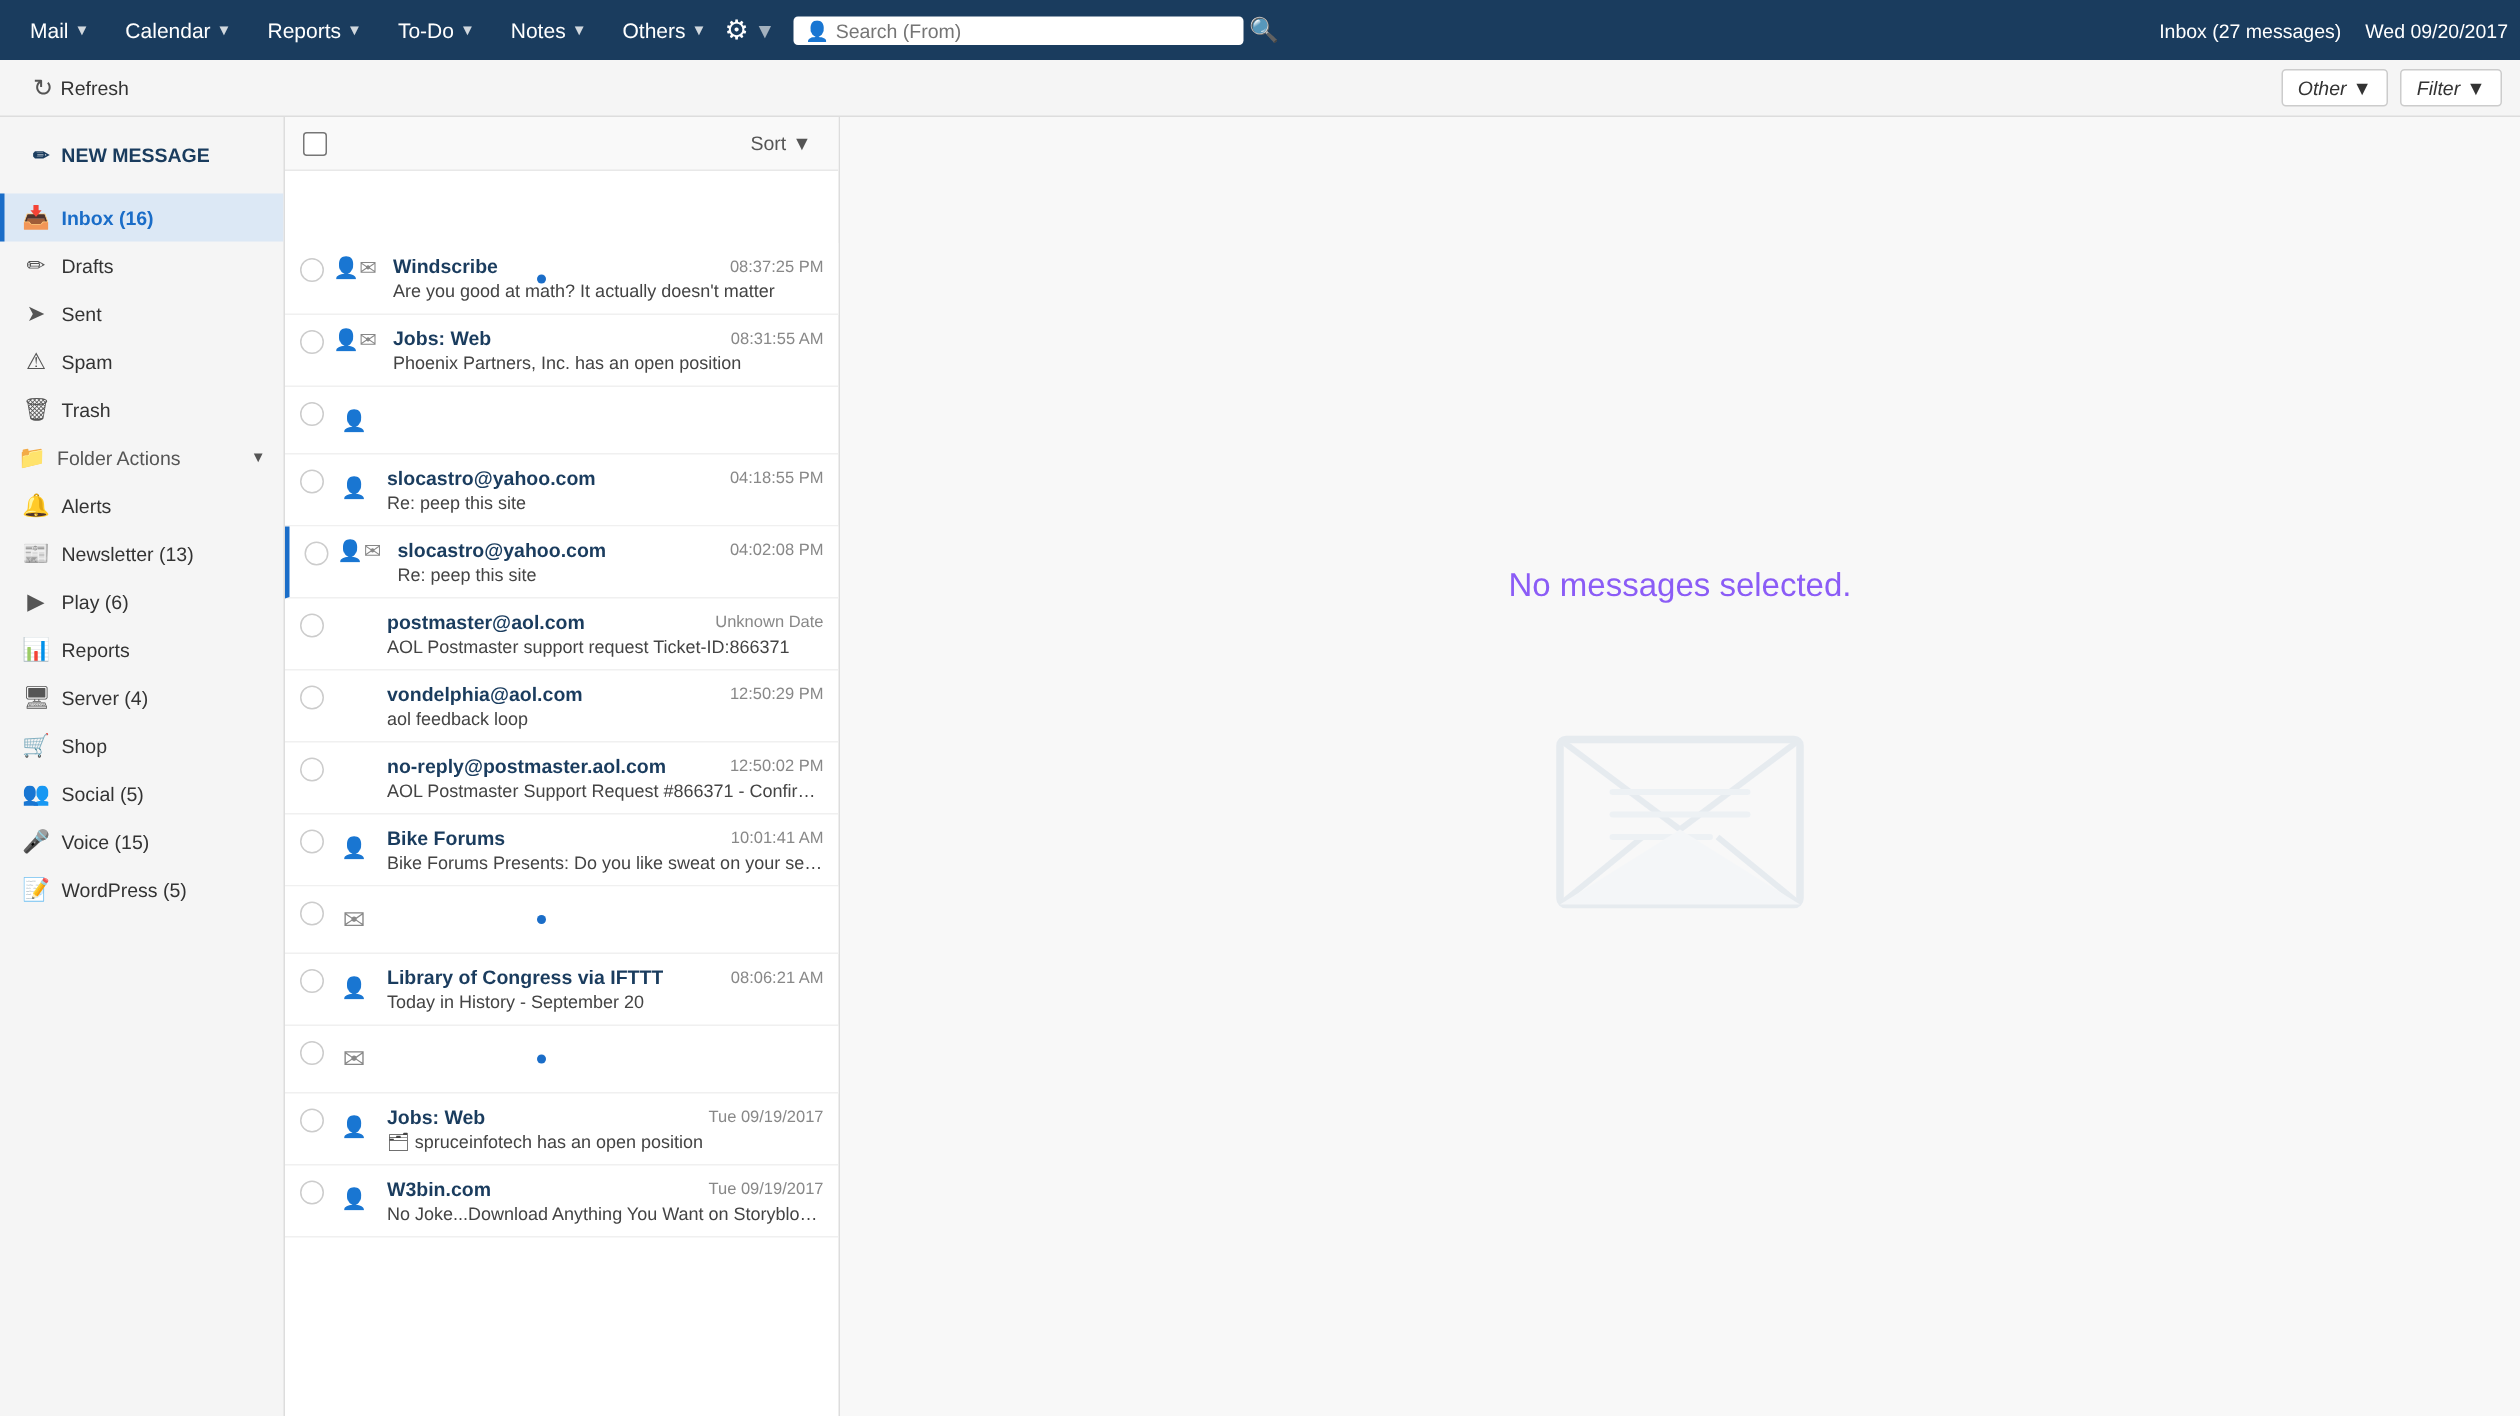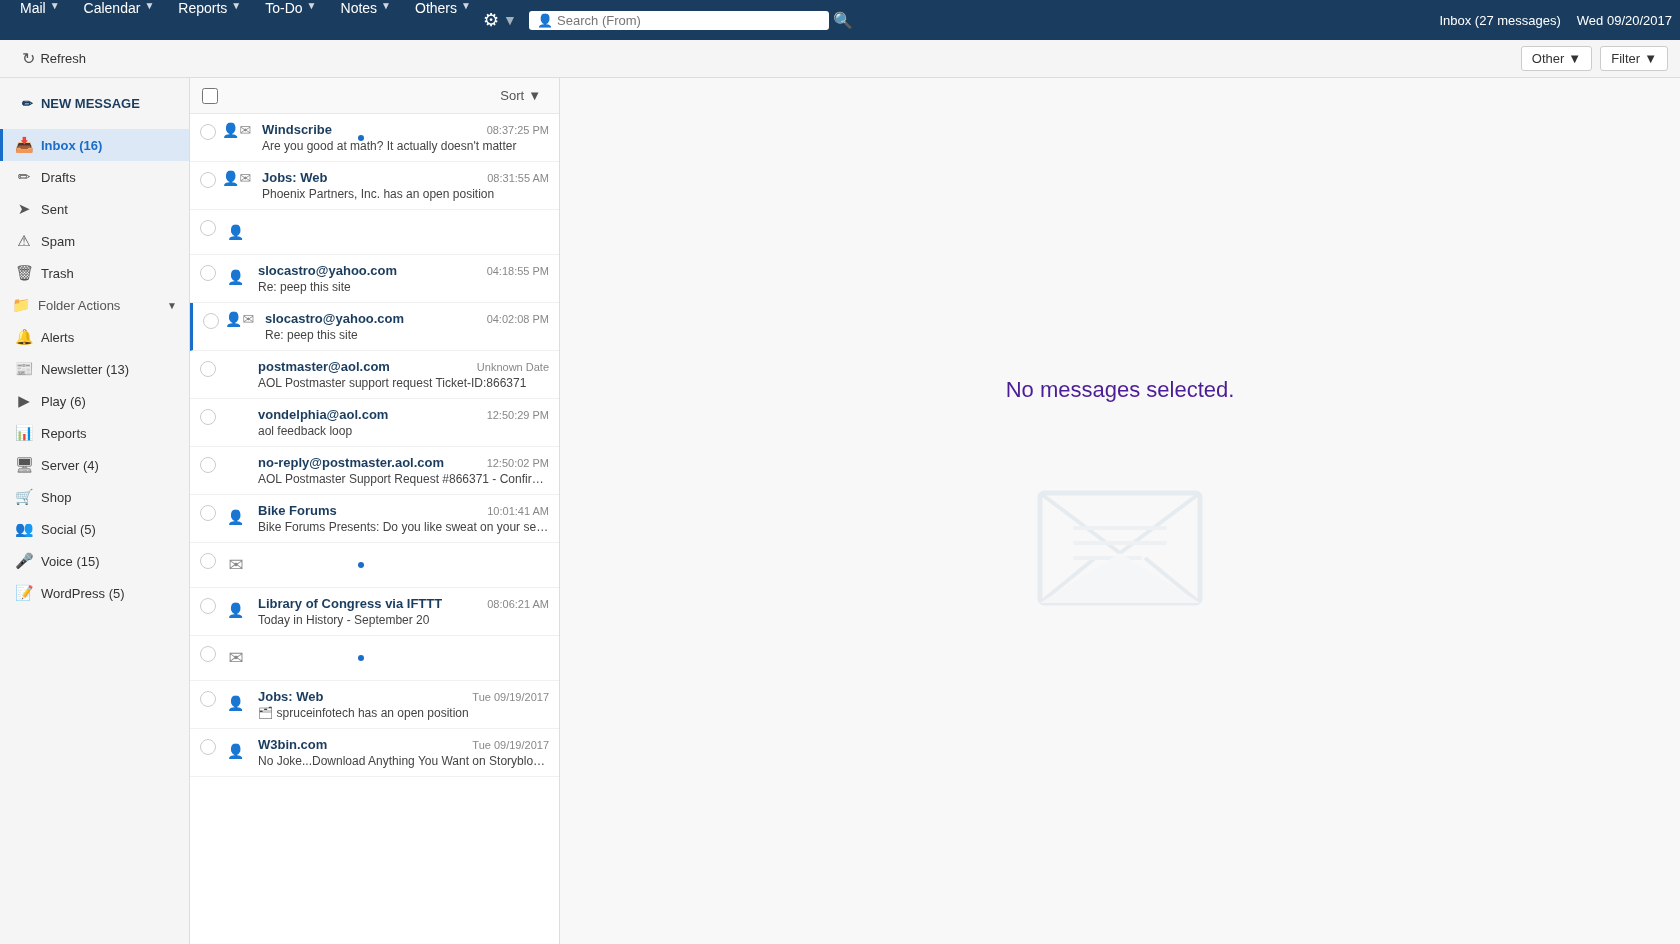--- a/index.html
+++ b/index.html
@@ -4,21 +4,21 @@
   <style>
     * { margin: 0; padding: 0; box-sizing: border-box; }
     body { font-family: 'Segoe UI', Arial, sans-serif; font-size: 13px; background: #f0f0f0; width: 1680px; height: 944px; overflow: hidden; display: flex; flex-direction: column; }
 
     
     .top-nav {
       display: flex; align-items: center; background: #1a3c5e; color: white;
       height: 40px; padding: 0 8px; gap: 0; flex-shrink: 0;
     }
     .nav-item {
-      display: flex; gap: 4px; padding: 0 12px; height: 40px;
+      display: flex; align-items: center; gap: 4px; padding: 0 12px; height: 40px;
       cursor: pointer; font-size: 14px; color: white; white-space: nowrap;
     }
     .nav-item .chevron { font-size: 10px; opacity: 0.8; }
     .nav-search {
       display: flex; align-items: center; background: white; border-radius: 3px;
       margin-left: 8px; padding: 2px 8px; flex: 1; max-width: 300px;
     }
     .nav-search input {
       border: none; outline: none; font-size: 13px; color: #666; width: 100%;
     }
@@ -29,21 +29,21 @@
     
     .toolbar {
       display: flex; align-items: center; background: #f5f5f5; border-bottom: 1px solid #ddd;
       height: 38px; padding: 0 12px; gap: 8px; flex-shrink: 0;
     }
     .toolbar-btn {
       display: flex; align-items: center; gap: 5px; padding: 4px 10px;
       cursor: pointer; font-size: 13px; color: #333; border-radius: 3px;
     }
     .refresh-icon { font-size: 16px; color: #555; }
-    .toolbar-right { margin-left: auto; display: flex; align-items: center; gap: 8px; }
+    .toolbar-right { margin-left: auto; display: flex; align-items: center; gap: 8px; font-style: italic; }
     .dropdown-btn {
       display: flex; align-items: center; gap: 4px; padding: 4px 10px;
       cursor: pointer; font-size: 13px; color: #333; border: 1px solid #ccc;
       border-radius: 3px; background: white;
     }
 
     
     .main-area {
       display: flex; flex: 1; overflow: hidden;
     }
@@ -66,21 +66,21 @@
     .sidebar-icon { width: 18px; text-align: center; color: #555; font-size: 15px; }
     .sidebar-group-header {
       display: flex; align-items: center; gap: 8px; padding: 7px 12px;
       cursor: pointer; font-size: 13px; color: #555; font-weight: normal;
     }
     .sidebar-group-arrow { margin-left: auto; font-size: 10px; }
 
     
     .message-list {
       width: 370px; background: white; border-right: 1px solid #ddd;
-      display: flex; flex-direction: column; flex-shrink: 0; overflow: hidden;
+      display: flex; flex-direction: column; flex-shrink: 0; overflow: hidden; gap: 48px;
     }
     .message-list-header {
       display: flex; align-items: center; padding: 8px 12px; border-bottom: 1px solid #e8e8e8;
       background: #f9f9f9;
     }
     .sort-btn {
       display: flex; align-items: center; gap: 4px; margin-left: auto;
       cursor: pointer; font-size: 13px; color: #555; padding: 2px 6px;
       border-radius: 3px;
     }
@@ -109,21 +109,21 @@
     .msg-time { font-size: 11px; color: #888; flex-shrink: 0; }
     .msg-subject { font-size: 12px; color: #444; white-space: nowrap; overflow: hidden; text-overflow: ellipsis; }
     .unread-dot { position: absolute; left: 168px; top: 50%; transform: translateY(-50%); width: 6px; height: 6px; background: #1a6dc8; border-radius: 50%; }
 
     
     .preview-pane {
       flex: 1; background: #f8f8f8; display: flex; flex-direction: column;
       align-items: center; justify-content: center; padding: 40px;
     }
     .no-message-text {
-      font-size: 22px; color: #4c1d95; margin-bottom: 40px;
+      font-size: 22px; color: #8b5cf6; margin-bottom: 40px;
     }
     .email-illustration {
       opacity: 0.2;
     }
     .email-illustration svg { width: 200px; height: 200px; }
 
     
     ::-webkit-scrollbar { width: 8px; }
     ::-webkit-scrollbar-track { background: #f0f0f0; }
     ::-webkit-scrollbar-thumb { background: #ccc; border-radius: 4px; }

